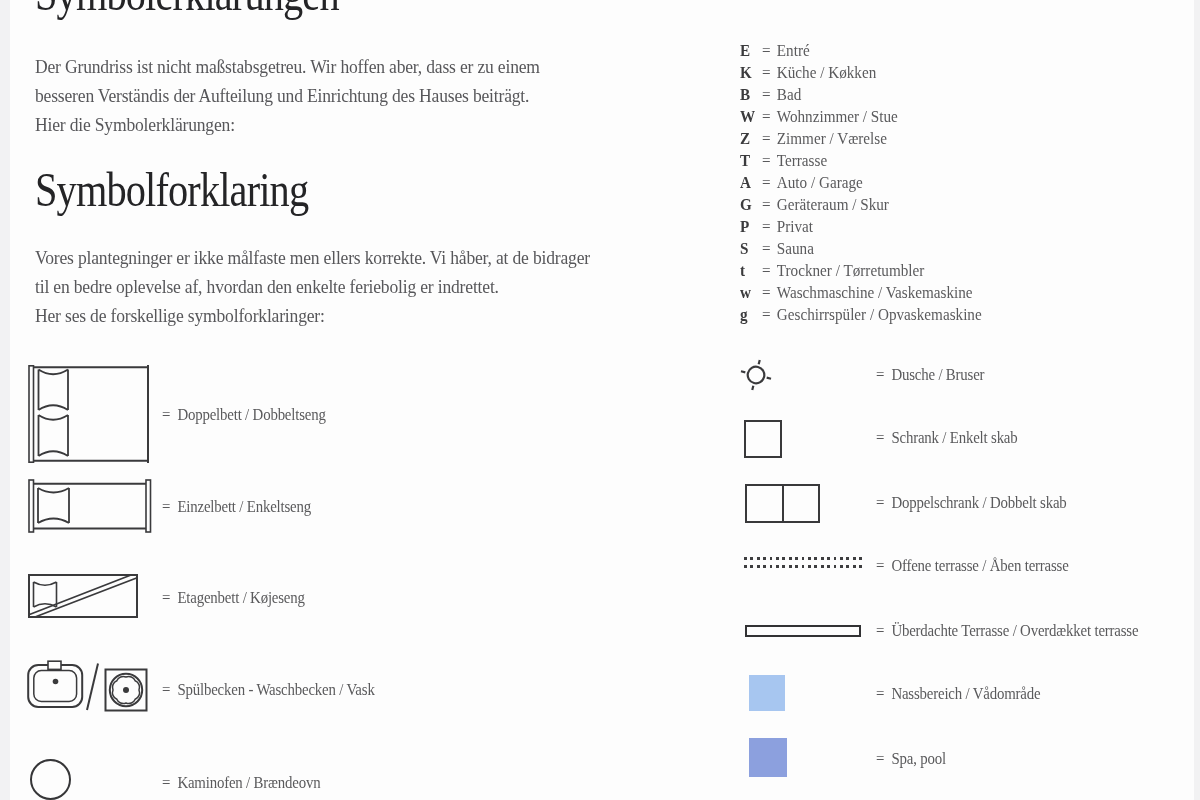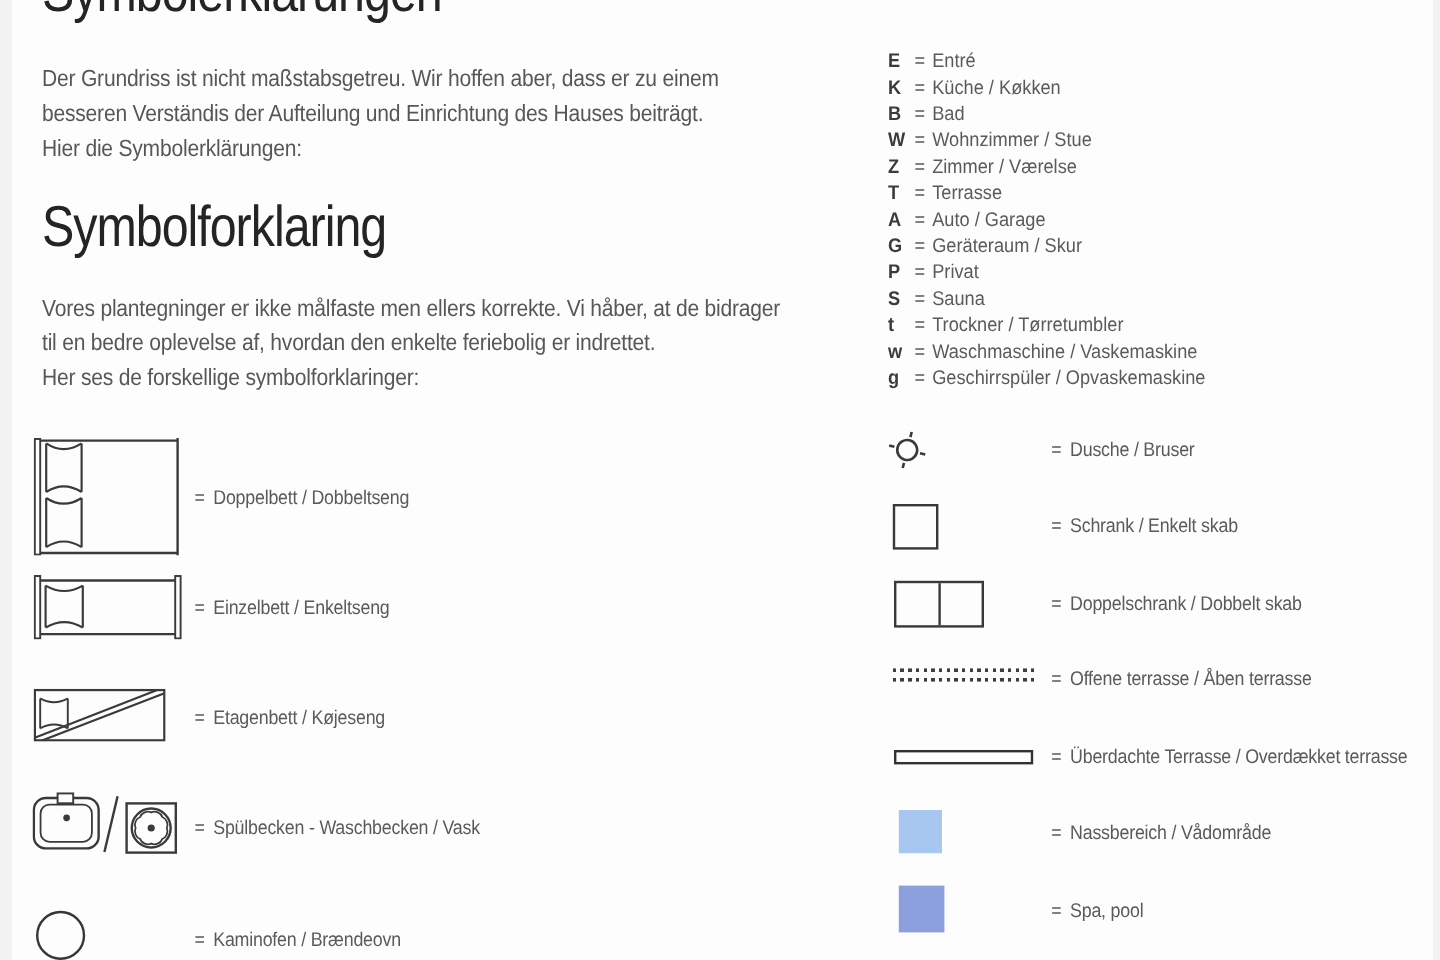--- a/index.html
+++ b/index.html
@@ -1,17 +1,17 @@
 <!DOCTYPE html>
 <html><head>
 <meta charset="utf-8">
 <style>
   html,body{margin:0;padding:0;}
   .stage{position:relative;width:1200px;height:800px;background:#fdfdfd;overflow:hidden;
-         font-family:Liberation Sans, sans-serif;color:#57575a;}
+         font-family:Liberation Serif, serif;color:#57575a;}
   .edge{position:absolute;top:0;bottom:0;background:#f2f2f3;}
   .edge.left{left:0;width:10px;}
   .edge.right{right:0;width:6px;}
 
   .h{position:absolute;left:35px;margin:0;font-size:48px;line-height:48px;font-weight:400;
      color:#242426;letter-spacing:-1px;white-space:nowrap;transform:scaleX(.84);transform-origin:0 0;}
   .h.de{top:-30px;}
   .h.da{top:166px;}
 
   .para{position:absolute;left:35px;margin:0;width:780px;font-size:19.5px;line-height:29px;

